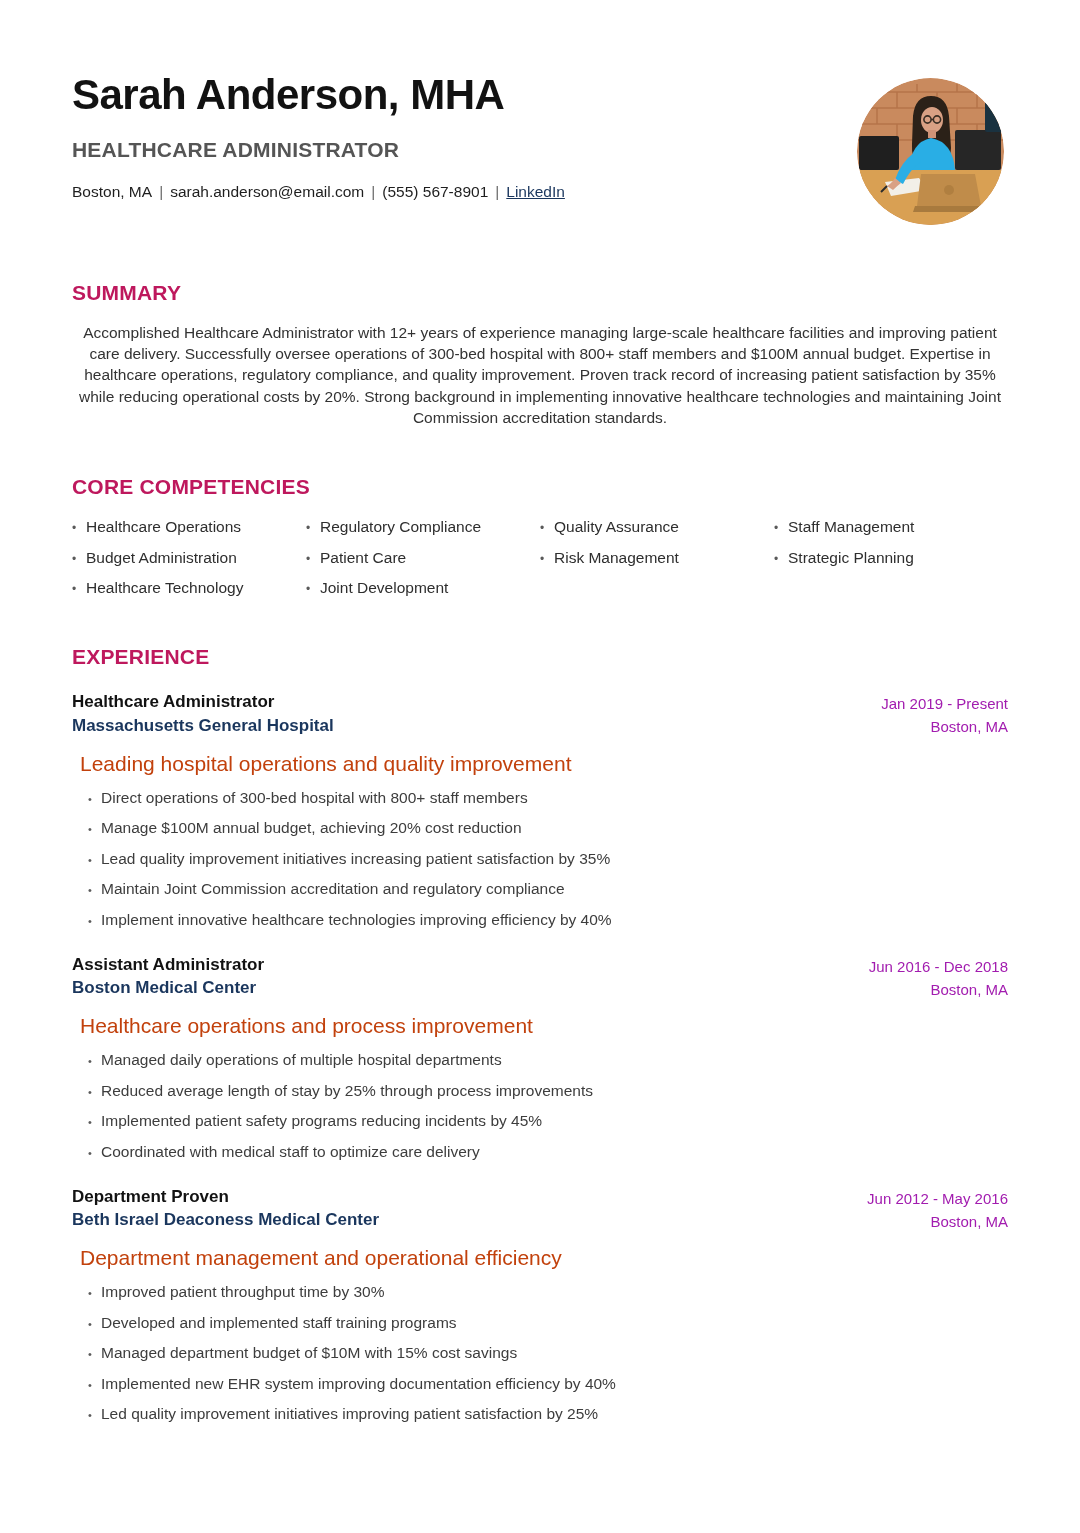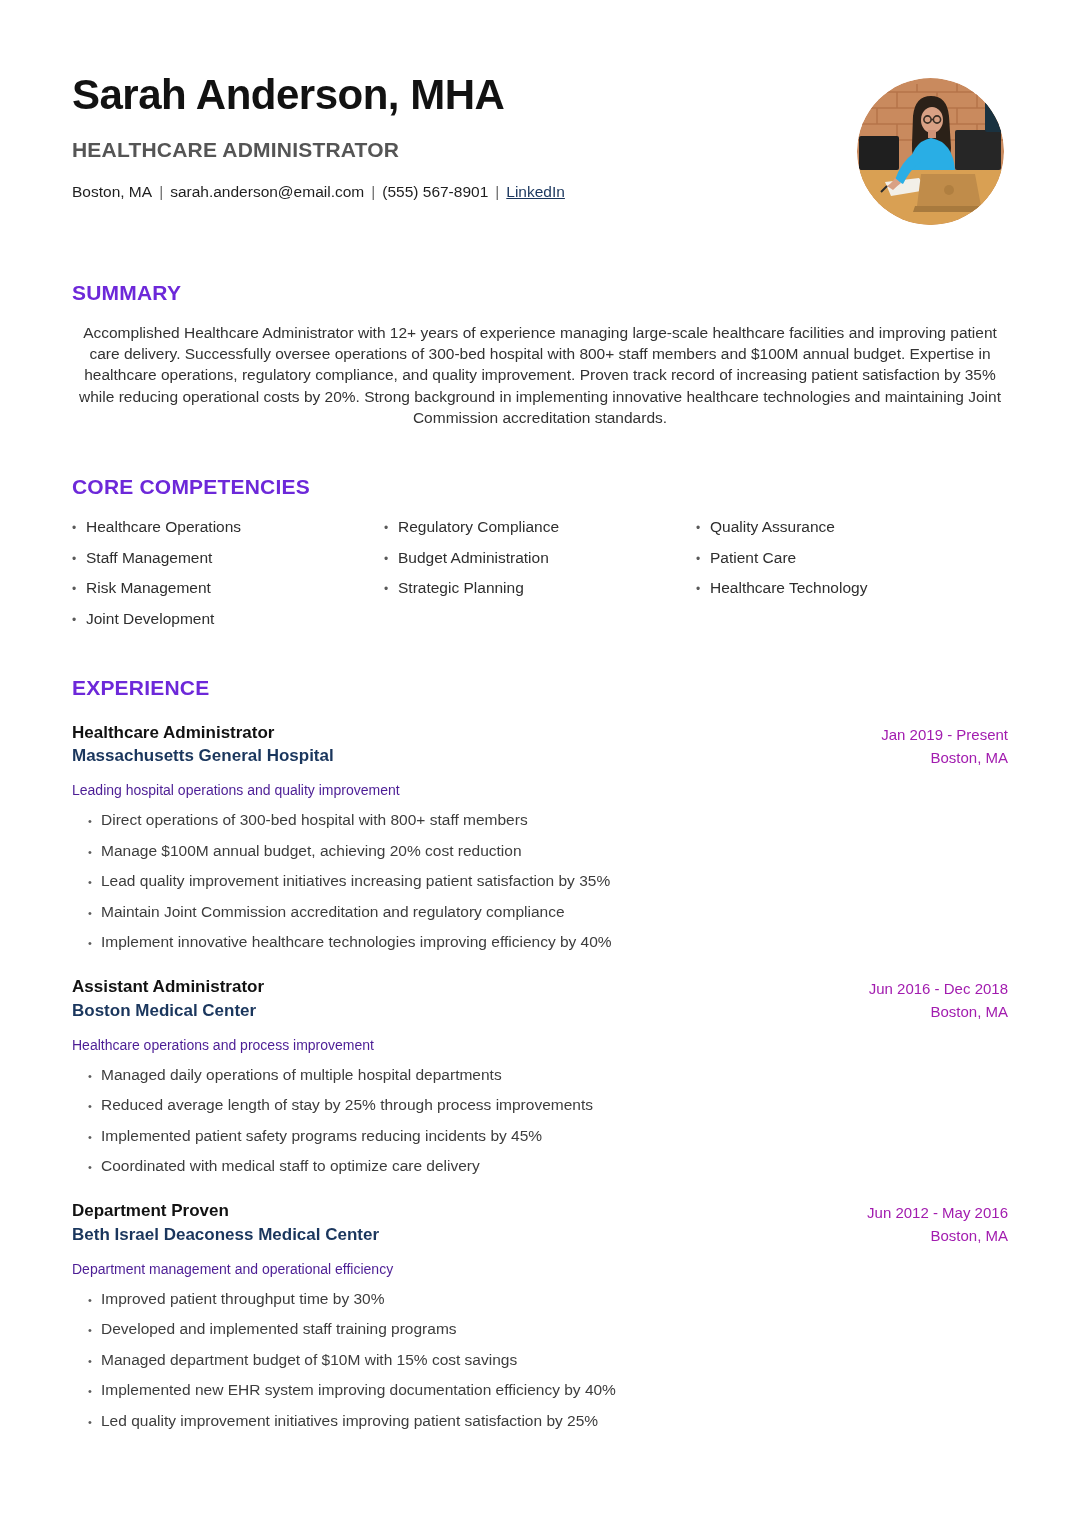--- a/index.html
+++ b/index.html
@@ -29,59 +29,59 @@
     color: #1a365d; text-decoration: underline; cursor: pointer;
   }
   .avatar {
     width: 147px; height: 147px; border-radius: 50%;
     overflow: hidden; flex-shrink: 0; margin-top: 4px; margin-right: 4px;
   }
   .avatar svg { display: block; }
 
   
   .section-heading {
-    font-size: 21px; font-weight: 700; color: #6d28d9;
+    font-size: 21px; font-weight: 700; color: #be185d;
     letter-spacing: 0.2px;
   }
 
   
   .summary-section { margin-top: 56px; }
   .summary-text {
     margin-top: 17px;
     font-size: 15.5px; line-height: 1.37; color: #333333;
     max-width: 952px;
     text-align: center;
   }
 
   
   .competencies-section { margin-top: 47px; }
   .comp-grid {
     margin-top: 19px;
-    display: grid; grid-template-columns: 1fr 1fr 1fr;
+    display: grid; grid-template-columns: 1fr 1fr 1fr 1fr;
     column-gap: 0; row-gap: 12.5px;
     max-width: 952px;
   }
   .comp-item {
     font-size: 15.5px; color: #2e2e2e;
     padding-left: 14px; position: relative;
   }
   .comp-item::before {
     content: "•"; position: absolute; left: 0; top: 0;
     color: #5a5a5a; font-size: 12px; line-height: 21px;
   }
 
   
   .experience-section { margin-top: 48px; }
   .job { margin-top: 24px; }
   .job.first { margin-top: 21px; }
   .job-header { display: flex; justify-content: space-between; align-items: flex-start; }
   .job-title { font-size: 17px; font-weight: 700; color: #121212; line-height: 1.4; }
   .job-company { font-size: 17px; font-weight: 700; color: #1a365d; line-height: 1.4; }
   .job-meta { text-align: right; font-size: 15px; color: #a21caf; line-height: 1.55; padding-top: 2px; }
-  .job-desc { margin-top: 13px; font-size: 14px; color: #4c1d95; }
+  .job-desc { margin-top: 13px; font-size: 21px; color: #c2410c; margin-left: 8px; }
   .job-bullets { list-style: none; margin-top: 13px; }
   .job-bullets li {
     font-size: 15.5px; color: #3d3d3d;
     padding-left: 13px; margin-left: 16px; margin-bottom: 12.5px;
     position: relative;
   }
   .job-bullets li::before {
     content: "•"; position: absolute; left: 0; top: 0;
     color: #5a5a5a; font-size: 11px; line-height: 21px;
   }

